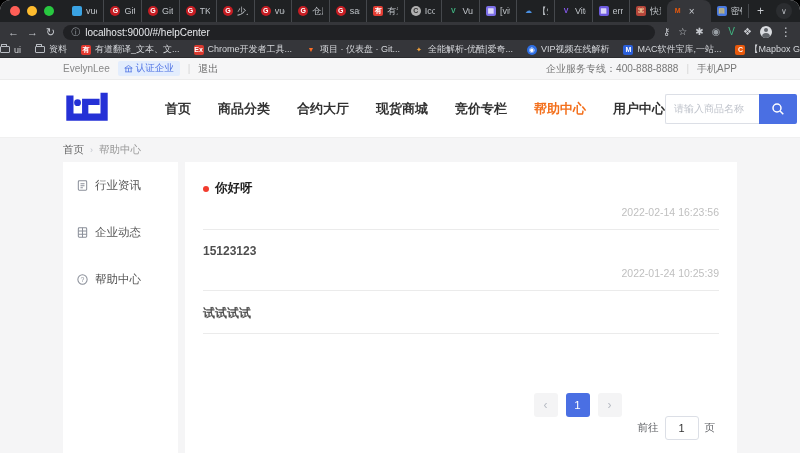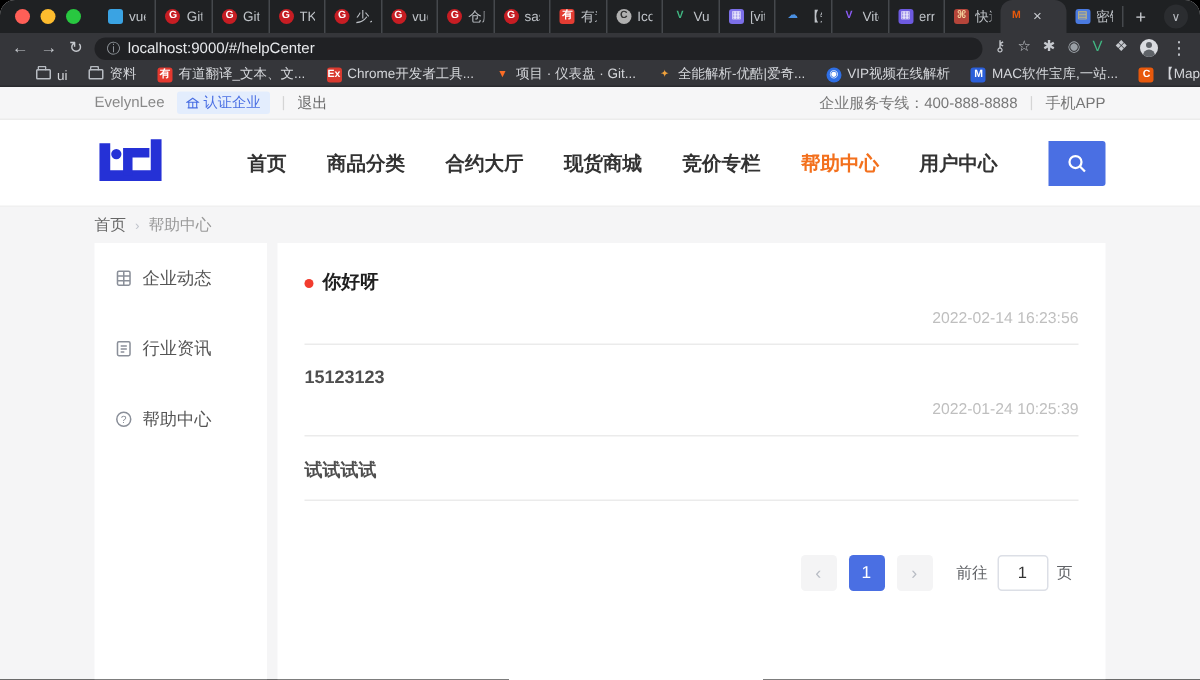--- a/index.html
+++ b/index.html
@@ -27,21 +27,21 @@
   .addr { flex:1; height:15px; background:#202124; border-radius:8px; display:flex; align-items:center; padding:0 8px; gap:5px; min-width:0; }
   .addr .info { color:#9aa0a6; font-size:9px; }
   .addr .url { color:#e8eaed; font-size:10px; white-space:nowrap; overflow:hidden; }
   .tb-icons { display:flex; align-items:center; gap:8px; }
   .tb-ico { font-size:10px; line-height:1; color:#c6c9ce; }
   .avatar { width:12px; height:12px; border-radius:50%; background:#dadce0; position:relative; overflow:hidden; }
   .avatar::before { content:""; position:absolute; left:4px; top:2px; width:4px; height:4px; border-radius:50%; background:#5f6368; }
   .avatar::after { content:""; position:absolute; left:2px; top:7px; width:8px; height:5px; border-radius:4px 4px 0 0; background:#5f6368; }
 
   
-  .bookmarks { height:16px; background:#35363a; display:flex; align-items:center; gap:14px; padding:0 24px; font-size:9px; color:#d4d6da; flex:0 0 16px; overflow:hidden; border-bottom:1px solid #2a2b2e; }
+  .bookmarks { height:16px; background:#35363a; display:flex; align-items:center; gap:14px; padding:0 0; font-size:9px; color:#d4d6da; flex:0 0 16px; overflow:hidden; border-bottom:1px solid #2a2b2e; }
   .bm { display:flex; align-items:center; gap:4px; white-space:nowrap; }
   .folder-ico { width:10px; height:7px; border:1px solid #b8bcc2; border-radius:1px; position:relative; }
   .folder-ico::before { content:""; position:absolute; top:-3px; left:0; width:4px; height:2px; border:1px solid #b8bcc2; border-bottom:none; border-radius:1px 1px 0 0; }
 
   
   .topbar { height:22px; background:#f6f6f7; display:flex; align-items:center; padding:0 63px; font-size:10px; color:#888; border-bottom:1px solid #ececec; flex:0 0 22px; }
   .topbar .right { margin-left:auto; display:flex; align-items:center; gap:8px; color:#777; }
   .tb-left { display:flex; align-items:center; gap:8px; }
   .badge { display:flex; align-items:center; gap:3px; background:#e3edfd; color:#4a6fe3; padding:1px 6px; border-radius:2px; font-size:9.5px; }
   .tb-sep { color:#d5d5d5; }
@@ -75,21 +75,21 @@
   .maincard { flex:1; background:#fff; padding:4px 18px 16px 18px; display:flex; flex-direction:column; }
   .notice { padding:14px 0 11px 0; border-bottom:1px solid #ebebeb; cursor:pointer; }
   .n-title { font-size:12px; font-weight:700; color:#4f4f4f; display:flex; align-items:center; }
   .notice.first .n-title { color:#1f1f1f; font-size:12.5px; }
   .dot { width:6px; height:6px; border-radius:50%; background:#f23c2e; margin-right:6px; display:inline-block; }
   .n-date { text-align:right; font-size:10.5px; color:#bfbfbf; margin-top:9px; }
 
   .pagination { display:flex; align-items:center; justify-content:flex-end; gap:8px; margin-top:36px; padding-right:4px; }
   .pg-btn { width:24px; height:24px; border-radius:3px; background:#f4f4f5; color:#b8bcc4; font-size:12px; display:flex; align-items:center; justify-content:center; cursor:pointer; }
   .pg-num { width:24px; height:24px; border-radius:3px; background:#4a6fe3; color:#fff; font-size:11.5px; display:flex; align-items:center; justify-content:center; cursor:pointer; }
-  .pg-goto { display:flex; align-items:center; gap:6px; font-size:10.5px; color:#606266; margin-left:8px; }
+  .pg-goto { display:flex; align-items:center; gap:6px; font-size:10.5px; color:#606266; margin-left:8px;margin-top:46px; }
   .pg-goto input { width:34px; height:24px; border:1px solid #dcdfe6; border-radius:3px; text-align:center; font-size:11px; color:#333; outline:none; font-family:inherit; }
 </style>
 </head>
 <body>
 
 <div class="window">
 
   <div class="tabstrip">
     <div class="lights">
       <span class="light r"></span>
@@ -263,54 +263,55 @@
     <div class="nav-items">
         <span class="nav-item">首页</span>
         <span class="nav-item">商品分类</span>
         <span class="nav-item">合约大厅</span>
         <span class="nav-item">现货商城</span>
         <span class="nav-item">竞价专栏</span>
         <span class="nav-item active">帮助中心</span>
         <span class="nav-item">用户中心</span>
       </div>
     <div class="searchbox">
+      <input type="text" placeholder="请输入商品名称" style="">
       <button class="search-btn">
         <svg width="14" height="14" viewBox="0 0 14 14">
           <circle cx="6" cy="6" r="4" fill="none" stroke="#fff" stroke-width="1.5"></circle>
           <line x1="9" y1="9" x2="12.3" y2="12.3" stroke="#fff" stroke-width="1.5"></line>
         </svg>
       </button>
     </div>
   </div>
 
   <div class="breadcrumb">
     <span class="bc-home">首页</span>
     <span class="bc-sep">›</span>
     <span class="bc-cur">帮助中心</span>
   </div>
 
   <div class="content">
     <div class="sidecard">
+        <div class="side-item">
+          <span style="display: flex;">
+            <svg viewBox="0 0 14 14" width="13" height="13">
+              <rect x="2.5" y="2" width="9" height="10" rx="1" fill="none" stroke="currentColor" stroke-width="1.1"></rect>
+              <path d="M4.8 5h4.4 M4.8 7.2h4.4 M4.8 9.4h2.6" stroke="currentColor" stroke-width="1.1"></path>
+            </svg>
+          </span>
+          <span>行业资讯</span>
+        </div>
         <div class="side-item">
           <span style="display: flex;">
             <svg viewBox="0 0 14 14" width="13" height="13">
               <rect x="2.5" y="2" width="9" height="10" rx="1" fill="none" stroke="currentColor" stroke-width="1.1"></rect>
               <path d="M2.5 5.4h9 M2.5 8.8h9 M7 2v10" stroke="currentColor" stroke-width="1.1"></path>
             </svg>
           </span>
           <span>企业动态</span>
-        </div>
-        <div class="side-item">
-          <span style="display: flex;">
-            <svg viewBox="0 0 14 14" width="13" height="13">
-              <rect x="2.5" y="2" width="9" height="10" rx="1" fill="none" stroke="currentColor" stroke-width="1.1"></rect>
-              <path d="M4.8 5h4.4 M4.8 7.2h4.4 M4.8 9.4h2.6" stroke="currentColor" stroke-width="1.1"></path>
-            </svg>
-          </span>
-          <span>行业资讯</span>
         </div>
         <div class="side-item">
           <span style="display: flex;">
             <svg viewBox="0 0 14 14" width="13" height="13">
               <circle cx="7" cy="7" r="5" fill="none" stroke="currentColor" stroke-width="1.1"></circle>
               <text x="7" y="9.6" text-anchor="middle" font-size="7.5" fill="currentColor" font-family="sans-serif">?</text>
             </svg>
           </span>
           <span>帮助中心</span>
         </div>

